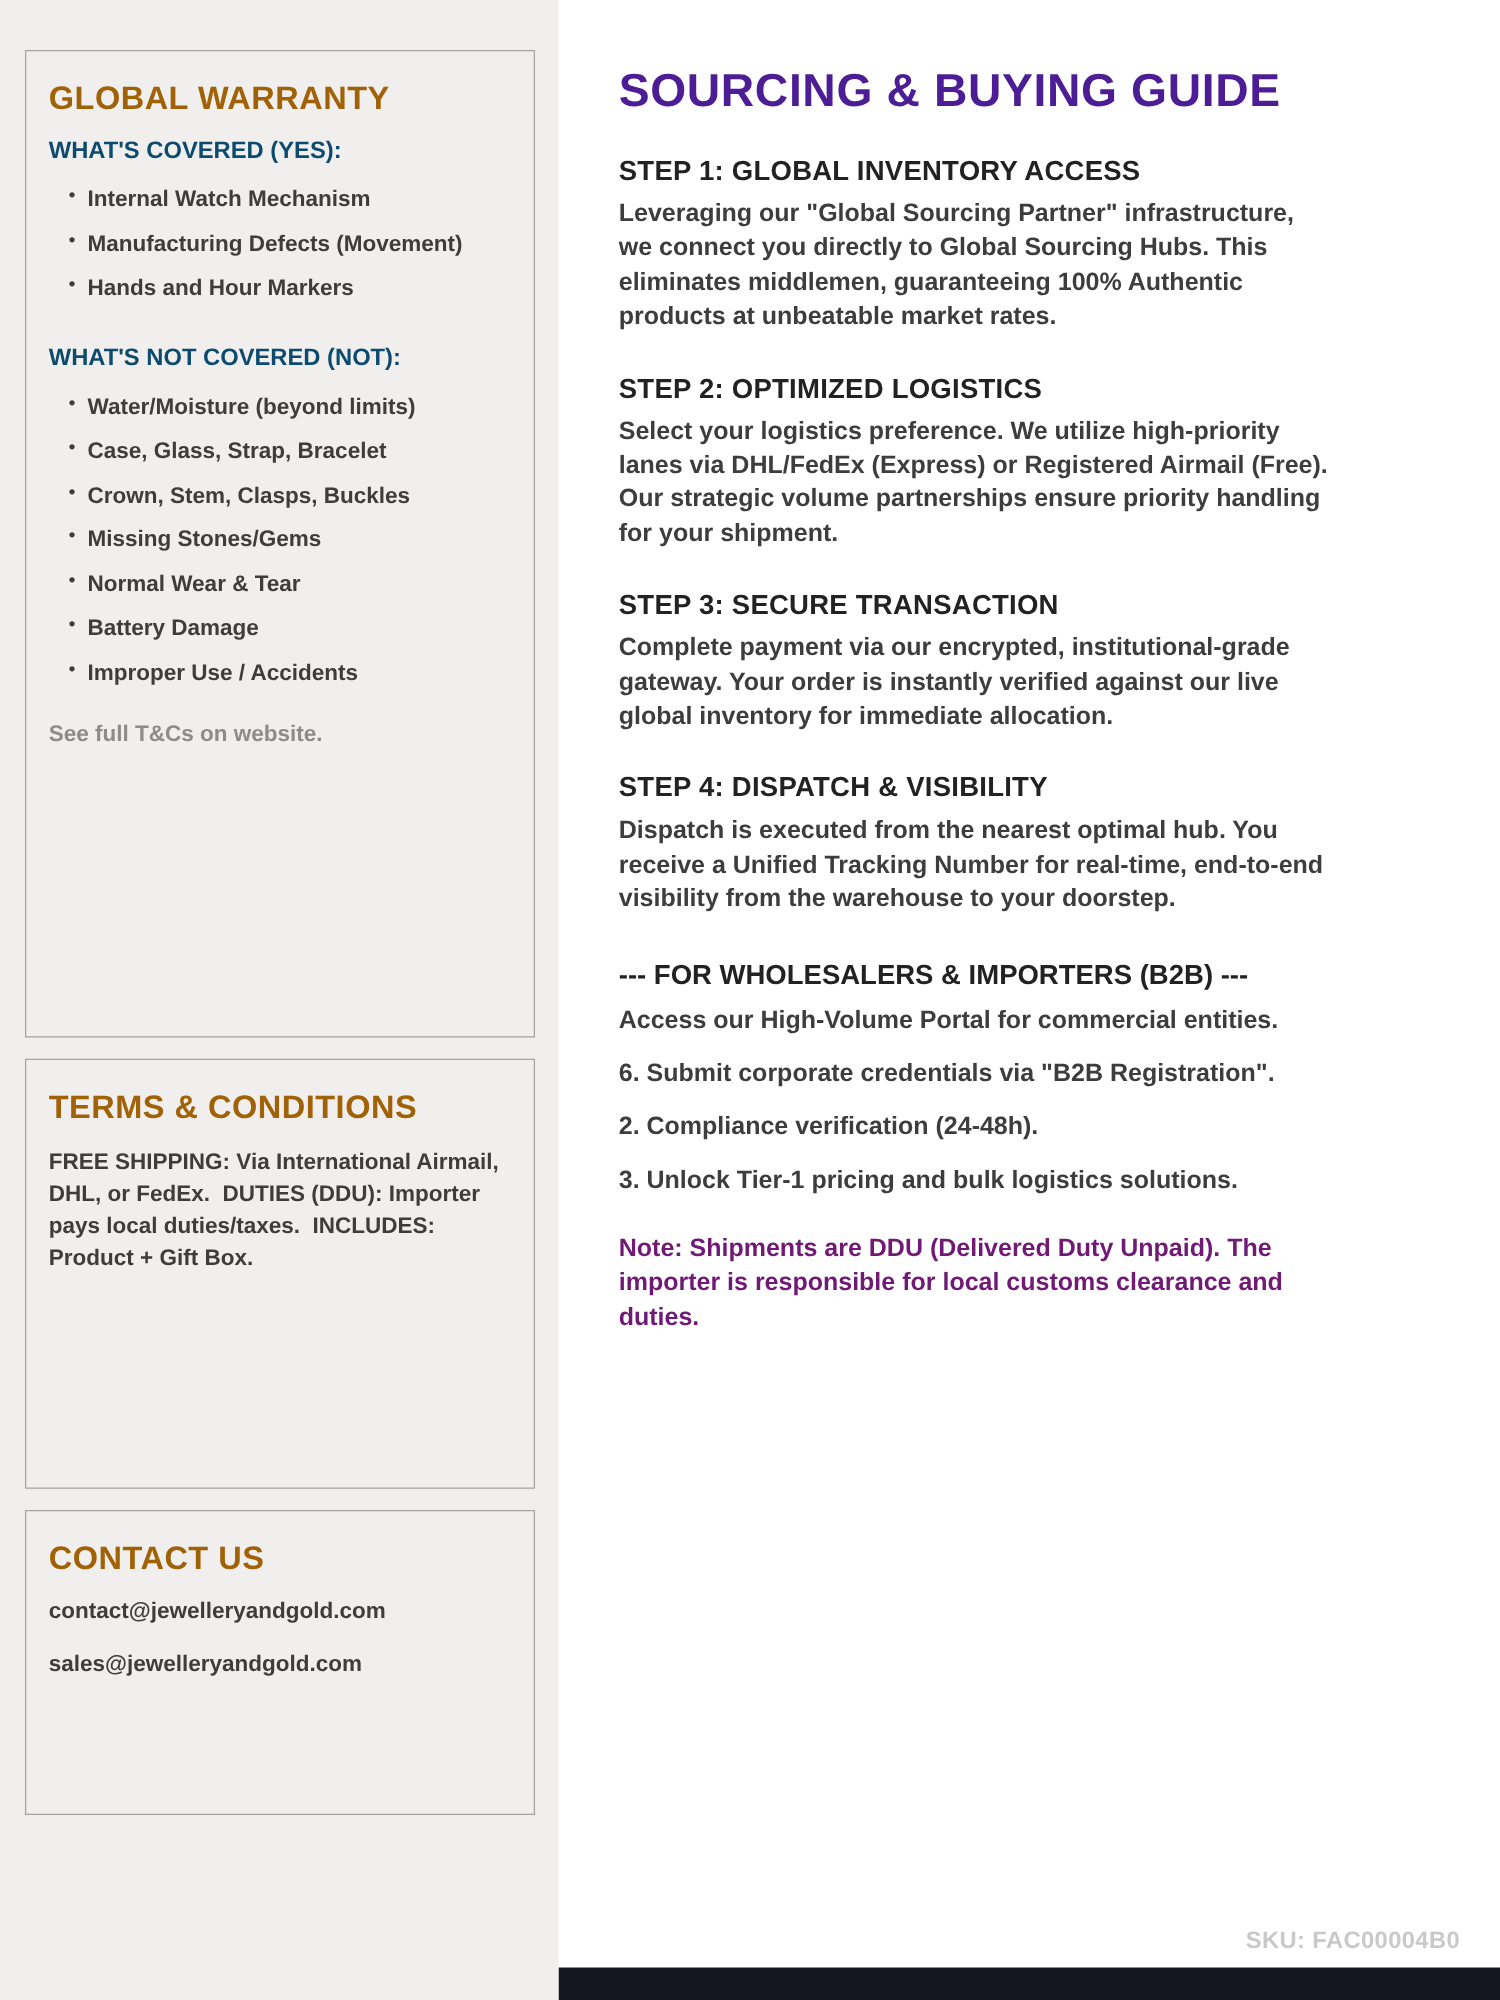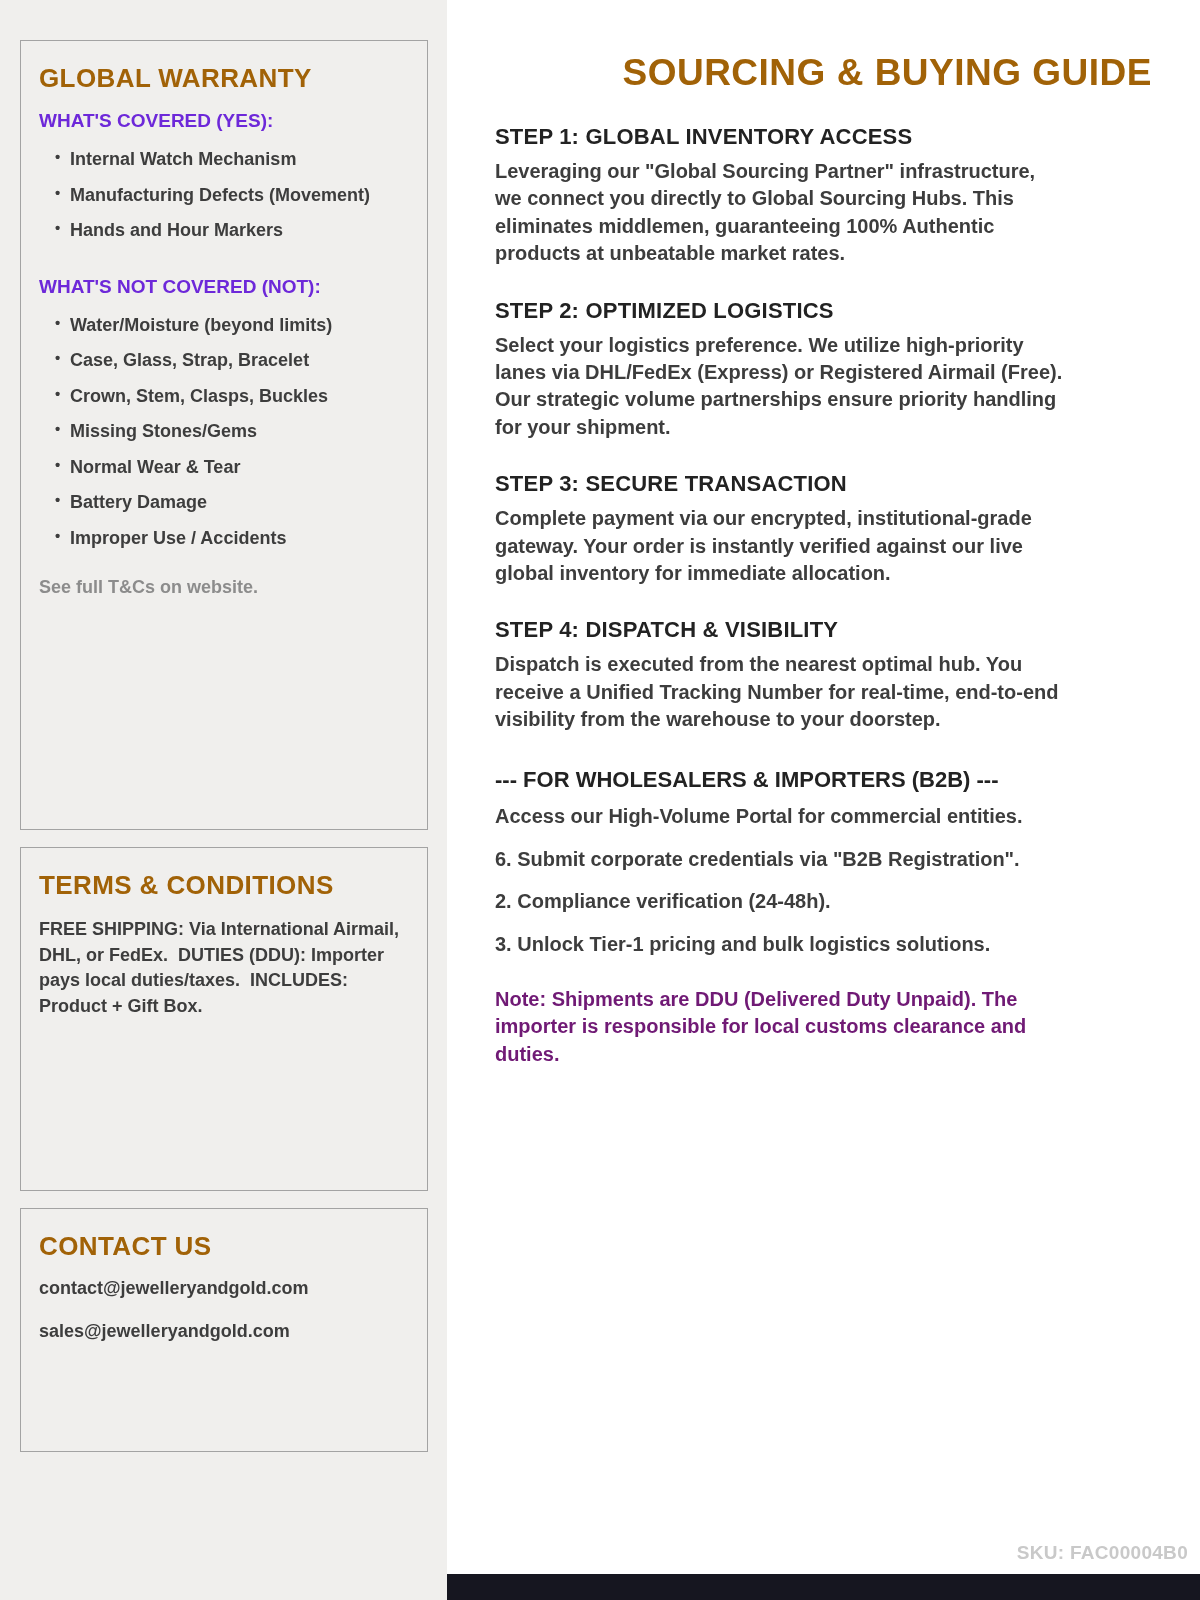--- a/index.html
+++ b/index.html
@@ -41,21 +41,21 @@
     margin: 0 0 16px 0;
     font-size: 26px;
     font-weight: 700;
     color: #a16207;
     letter-spacing: 0.4px;
   }
   .box-subhead {
     margin: 0 0 12px 0;
     font-size: 19px;
     font-weight: 700;
-    color: #6d28d9;
+    color: #0c4a6e;
   }
   .box-subhead.second { margin-top: 34px; }
   ul.cov-list {
     list-style: none;
     margin: 16px;
     padding: 0;
   }
   ul.cov-list li {
     font-size: 18px;
     font-weight: 700;
@@ -98,22 +98,22 @@
   .main {
     flex: 1;
     position: relative;
     padding: 52px 48px 0 48px;
     background: #ffffff;
   }
   .main-title {
     margin: 0 0 30px 0;
     font-size: 37px;
     font-weight: 800;
-    color: #a16207;
-    text-align: right;
+    color: #4c1d95;
+    text-align: left;
     letter-spacing: 0.5px;
   }
   .step-heading {
     margin: 30px 0 8px 0;
     font-size: 22px;
     font-weight: 700;
     color: #222222;
     letter-spacing: 0.2px;
     max-width: 600px;
   }
@@ -144,21 +144,21 @@
   .b2b-note {
     margin: 28px 0 0 0;
     font-size: 20px;
     font-weight: 700;
     line-height: 1.37;
     color: #701a75;
     max-width: 540px;
   }
   .sku {
     position: absolute;
-    right: 12px;
+    right: 32px;
     bottom: 36px;
     font-size: 19px;
     font-weight: 700;
     color: #c9c9c9;
     letter-spacing: 0.3px;
   }
   .footer-bar {
     position: absolute;
     left: 0;
     right: 0;

